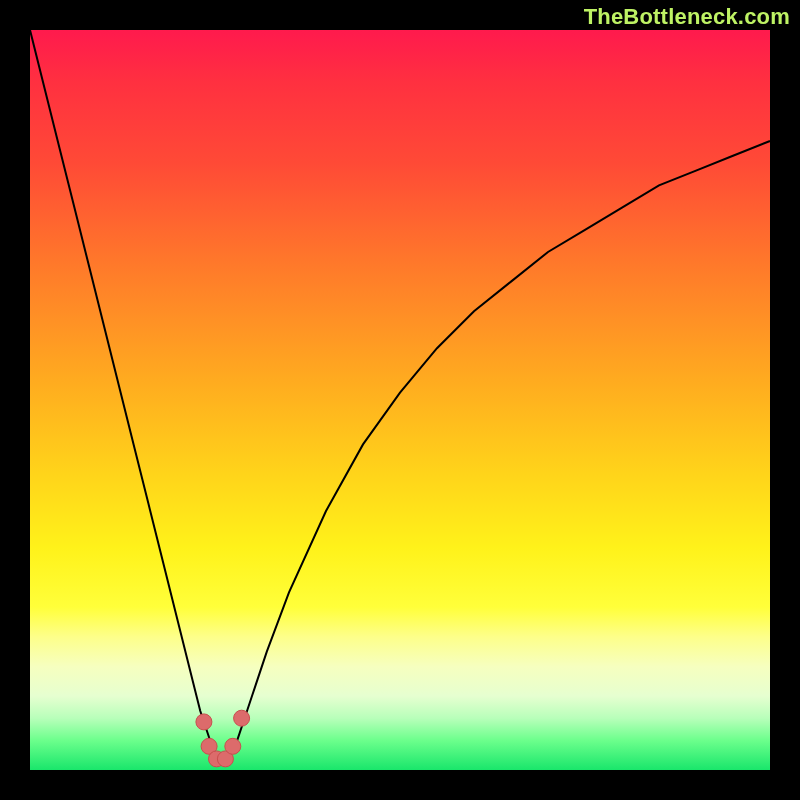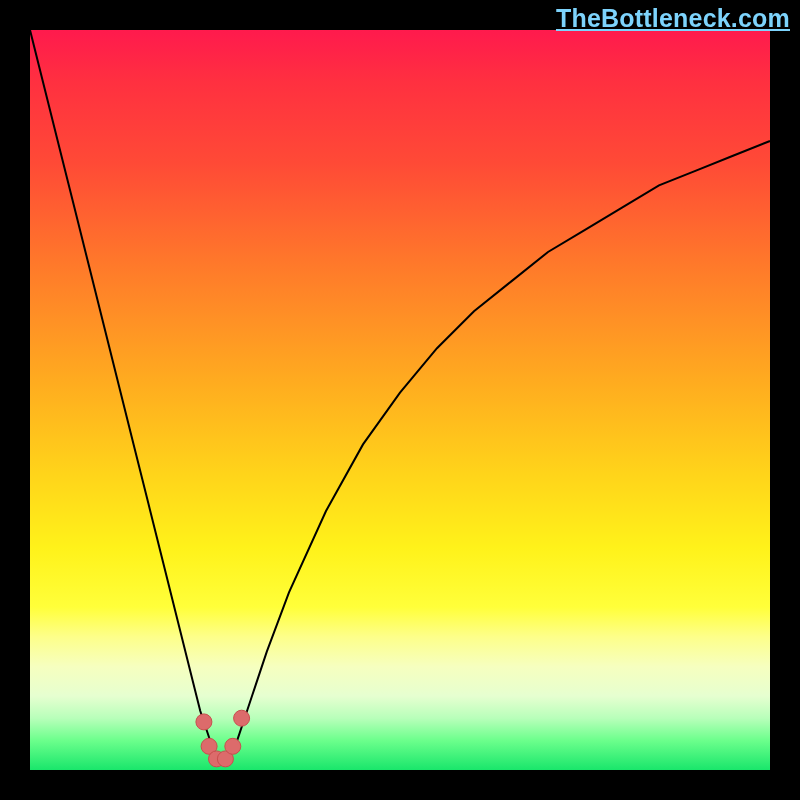--- a/index.html
+++ b/index.html
@@ -46,26 +46,25 @@
     left: 30px;
     top: 30px;
     width: 740px;
     height: 740px;
     overflow: visible;
   }
   .watermark {
     position: absolute;
     top: 4px;
     right: 10px;
-    color: #7dd3fc;
-    font-size: 25px;
+    color: #bef264;
+    font-size: 22px;
     font-weight: 600;
     letter-spacing: 0.2px;
     user-select: none;
-    text-decoration: underline;
   }
 </style>
 </head>
 <body>
 
 <div class="frame"></div>
 <div class="plot-area"></div>
 
 <svg class="curve" viewBox="0 0 740 740">
   <path id="curve-path" fill="none" stroke="#000000" stroke-width="2" d="M0.0 0.0 L14.8 59.2 L29.6 118.4 L44.4 177.6 L59.2 236.8 L74.0 296.0 L88.8 355.2 L103.6 414.4 L118.4 473.6 L133.2 532.8 L148.0 592.0 L162.8 651.2 L170.2 680.8 L177.6 703.0 L185.0 725.2 L192.4 732.6 L199.8 725.2 L207.2 710.4 L214.6 688.2 L222.0 666.0 L236.8 621.6 L259.0 562.4 L296.0 481.0 L333.0 414.4 L370.0 362.6 L407.0 318.2 L444.0 281.2 L481.0 251.6 L518.0 222.0 L555.0 199.8 L592.0 177.6 L629.0 155.4 L666.0 140.6 L703.0 125.8 L740.0 111.0"></path>

